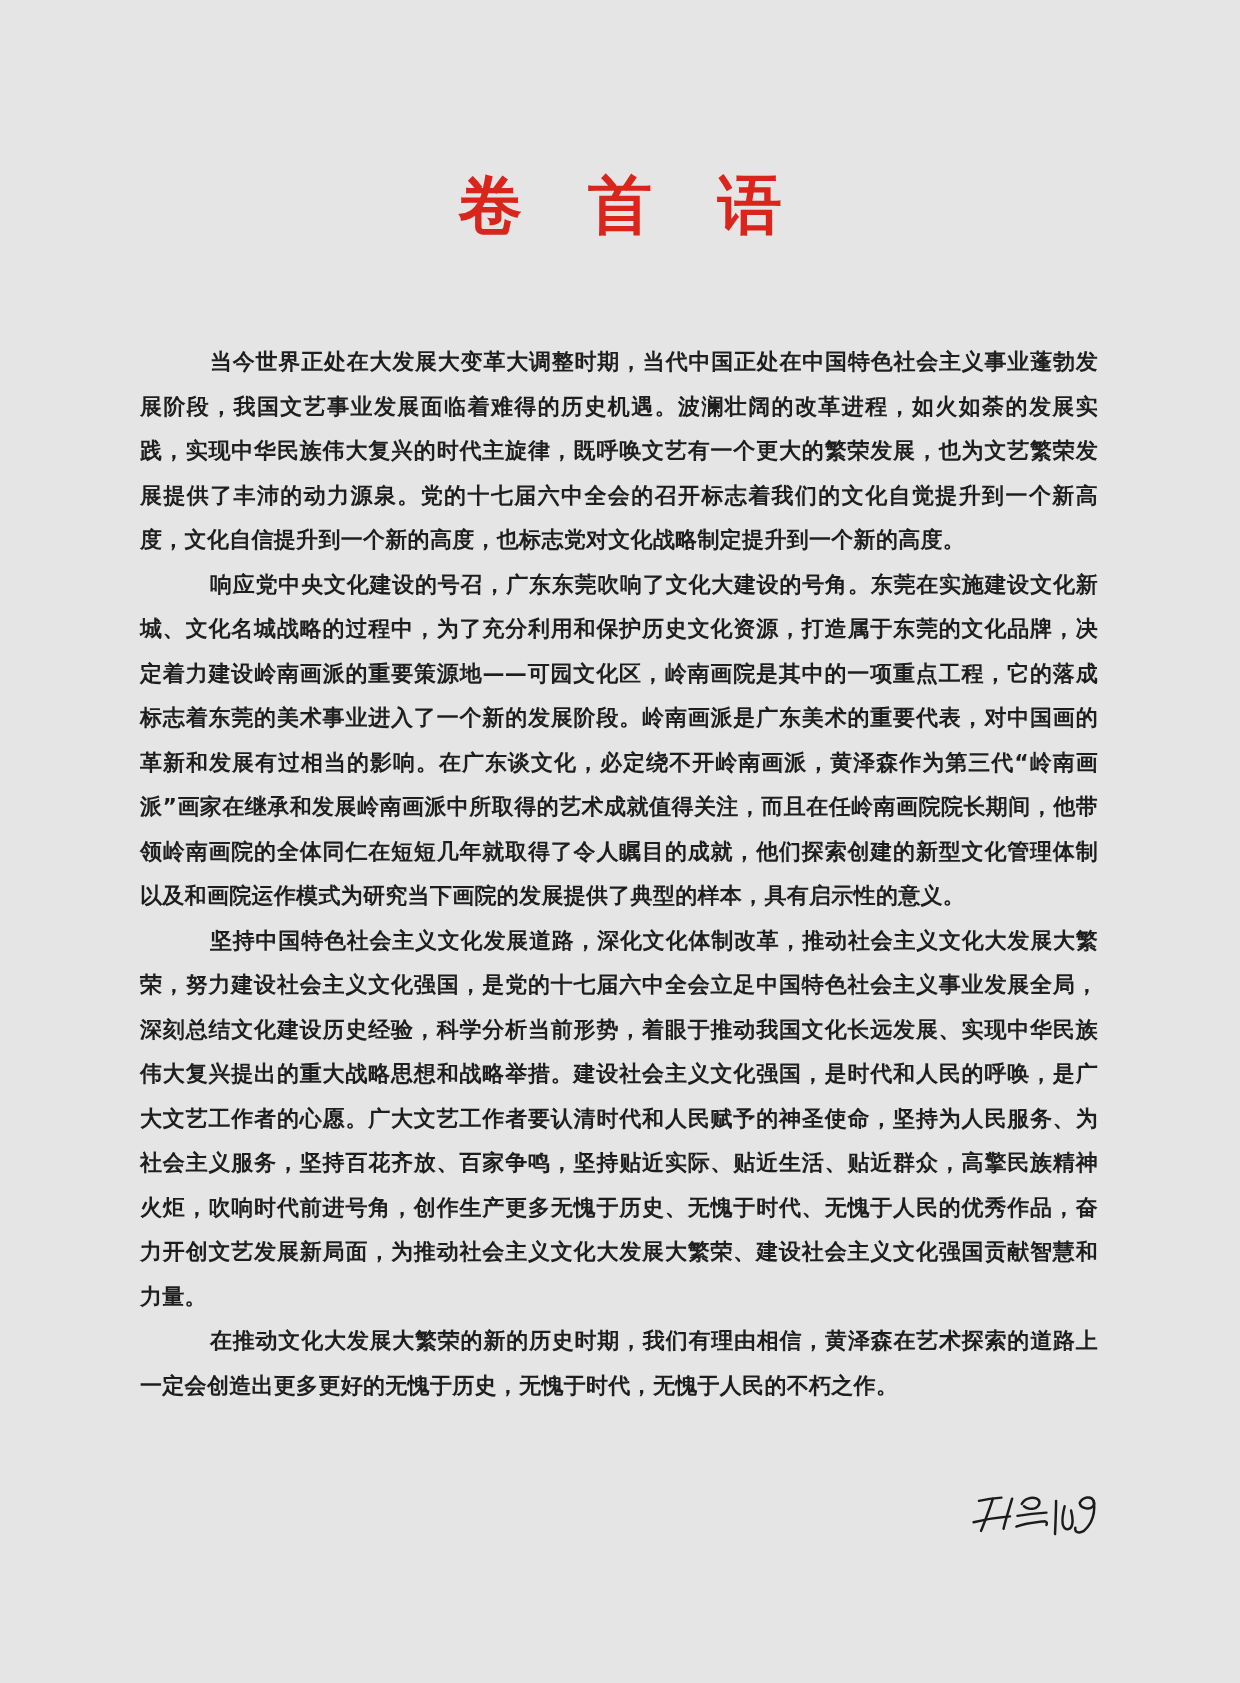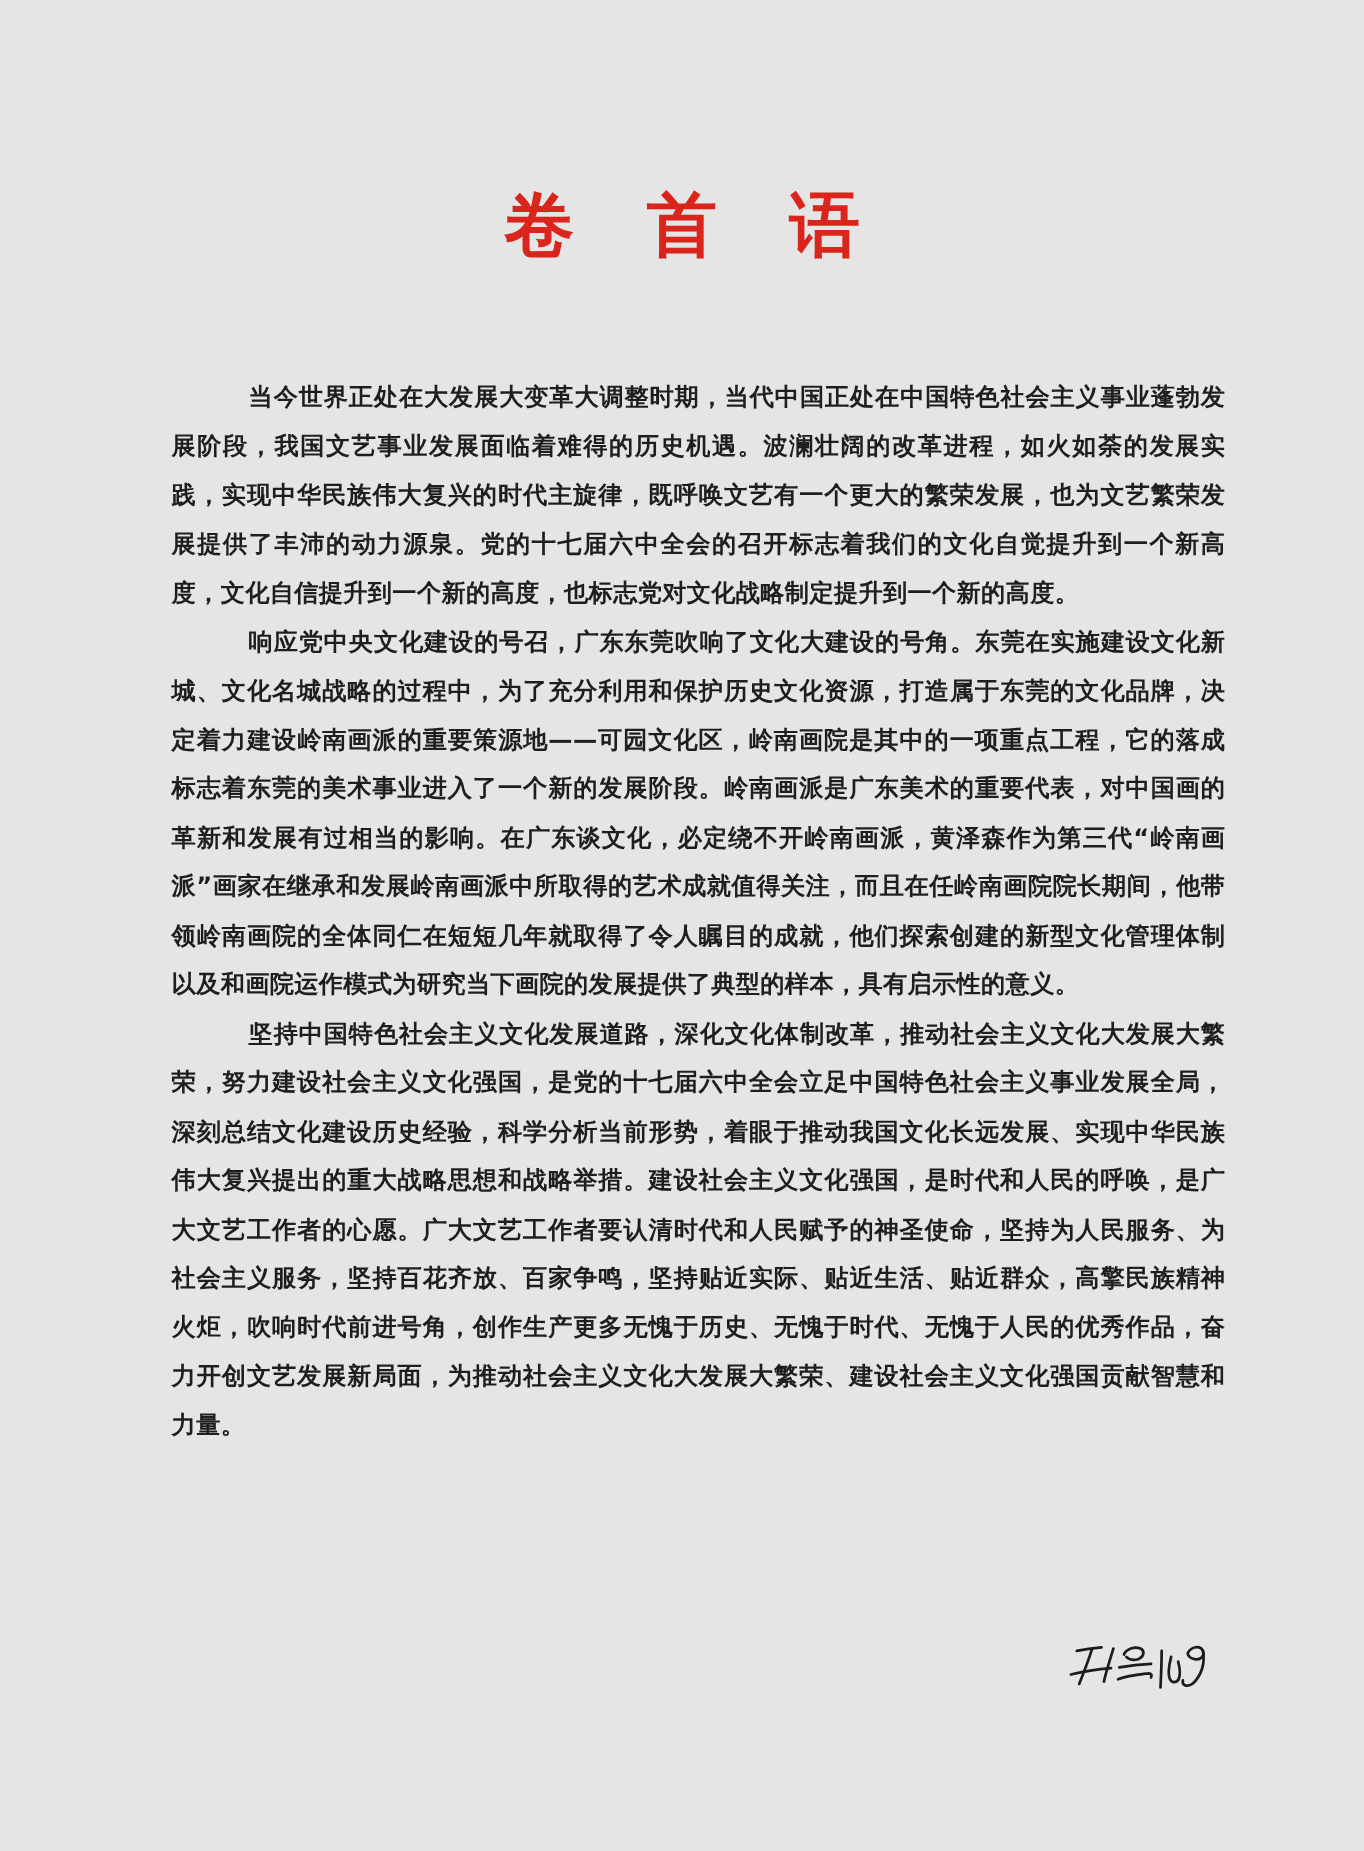--- a/index.html
+++ b/index.html
@@ -27,21 +27,21 @@
     line-height: 1.1;
     font-weight: 900;
     color: #d9251c;
     letter-spacing: 0.34em;
     text-indent: 0.34em;
     font-family: "DejaVu Sans", sans-serif;
   }
   .preface-body {
     position: absolute;
     top: 340px;
-    left: 156px;
+    left: 140px;
     width: 958px;
     color: #1e1e1e;
   }
   .preface-body p {
     margin: 0;
     font-size: 22px;
     line-height: 44.5px;
     font-weight: 600;
     text-indent: 70px;
     text-align: justify;
@@ -66,20 +66,21 @@
 <body>
 
 <div class="page">
 
   <div class="page-title">卷 首 语</div>
 
   <div class="preface-body">
     <p>当今世界正处在大发展大变革大调整时期，当代中国正处在中国特色社会主义事业蓬勃发展阶段，我国文艺事业发展面临着难得的历史机遇。波澜壮阔的改革进程，如火如荼的发展实践，实现中华民族伟大复兴的时代主旋律，既呼唤文艺有一个更大的繁荣发展，也为文艺繁荣发展提供了丰沛的动力源泉。党的十七届六中全会的召开标志着我们的文化自觉提升到一个新高度，文化自信提升到一个新的高度，也标志党对文化战略制定提升到一个新的高度。</p>
     <p>响应党中央文化建设的号召，广东东莞吹响了文化大建设的号角。东莞在实施建设文化新城、文化名城战略的过程中，为了充分利用和保护历史文化资源，打造属于东莞的文化品牌，决定着力建设岭南画派的重要策源地——可园文化区，岭南画院是其中的一项重点工程，它的落成标志着东莞的美术事业进入了一个新的发展阶段。岭南画派是广东美术的重要代表，对中国画的革新和发展有过相当的影响。在广东谈文化，必定绕不开岭南画派，黄泽森作为第三代“岭南画派”画家在继承和发展岭南画派中所取得的艺术成就值得关注，而且在任岭南画院院长期间，他带领岭南画院的全体同仁在短短几年就取得了令人瞩目的成就，他们探索创建的新型文化管理体制以及和画院运作模式为研究当下画院的发展提供了典型的样本，具有启示性的意义。</p>
     <p>坚持中国特色社会主义文化发展道路，深化文化体制改革，推动社会主义文化大发展大繁荣，努力建设社会主义文化强国，是党的十七届六中全会立足中国特色社会主义事业发展全局，深刻总结文化建设历史经验，科学分析当前形势，着眼于推动我国文化长远发展、实现中华民族伟大复兴提出的重大战略思想和战略举措。建设社会主义文化强国，是时代和人民的呼唤，是广大文艺工作者的心愿。广大文艺工作者要认清时代和人民赋予的神圣使命，坚持为人民服务、为社会主义服务，坚持百花齐放、百家争鸣，坚持贴近实际、贴近生活、贴近群众，高擎民族精神火炬，吹响时代前进号角，创作生产更多无愧于历史、无愧于时代、无愧于人民的优秀作品，奋力开创文艺发展新局面，为推动社会主义文化大发展大繁荣、建设社会主义文化强国贡献智慧和力量。</p>
+    <p>在推动文化大发展大繁荣的新的历史时期，我们有理由相信，黄泽森在艺术探索的道路上一定会创造出更多更好的无愧于历史，无愧于时代，无愧于人民的不朽之作。</p>
   </div>
 
   <div class="signature">
     <svg viewBox="0 0 140 70" fill="none" stroke="#1c1c1c" stroke-width="2.3" stroke-linecap="round" stroke-linejoin="round">
 
       <path d="M27,12 C34,10.5 42,9.5 48,9"></path>
       <path d="M40,10 C37,20 33,30 29,40"></path>
       <path d="M22,32 C32,29.5 44,27.5 56,26.5"></path>
 
       <path d="M58,10 C55,20 52,29 50,38"></path>

